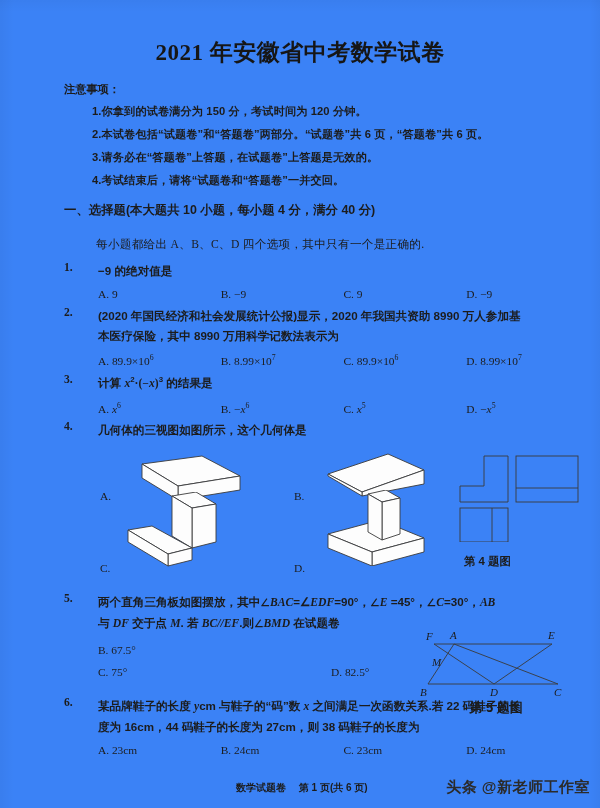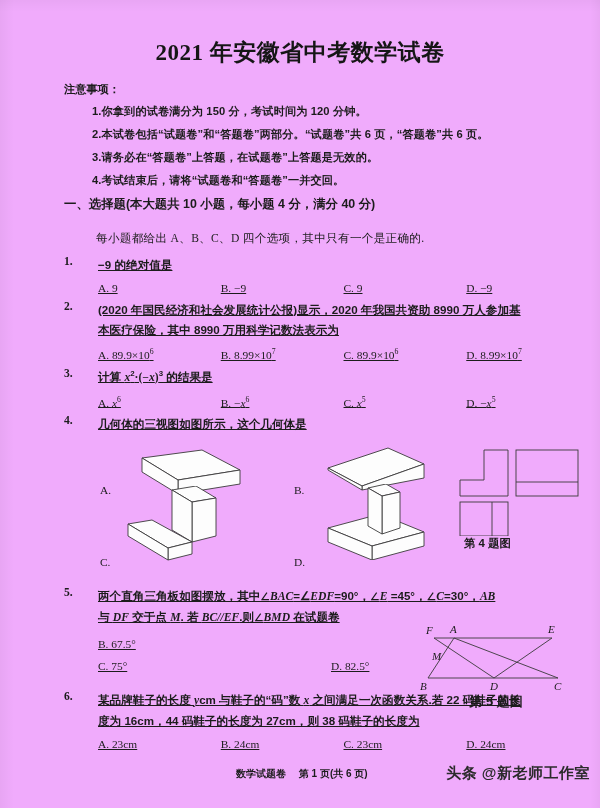--- a/index.html
+++ b/index.html
@@ -11,21 +11,21 @@
     width: 600px;
     height: 808px;
     position: relative;
     font-family: "Liberation Serif", "DejaVu Serif", serif;
     color: #1c1c1c;
     overflow: hidden;
   }
   .page {
     position: absolute;
     inset: 0;
-    background: #f0abfc;
+    background: #3b82f6;
   }
   
   .page::before {
     content: "";
     position: absolute;
     inset: 0;
     background:
       linear-gradient(to right, rgba(0,0,0,0.035) 0px, rgba(0,0,0,0) 14px),
       linear-gradient(to left, rgba(0,0,0,0.03) 0px, rgba(0,0,0,0) 10px),
       linear-gradient(to bottom, rgba(0,0,0,0.03) 0px, rgba(0,0,0,0) 12px);
@@ -59,21 +59,21 @@
     font-size: 11.2px;
     font-weight: 700;
     margin: 0 0 8px 28px;
     font-family: "Liberation Sans", sans-serif;
     letter-spacing: 0.1px;
   }
 
   .sec-head {
     font-size: 12.4px;
     font-weight: 700;
-    margin-top: 8px;
+    margin-top: 14px;
     font-family: "Liberation Sans", sans-serif;
   }
   .sec-sub {
     font-size: 11.6px;
     margin: 18px 0 9px 32px;
     font-family: "Liberation Serif", serif;
     letter-spacing: 0.3px;
   }
 
   .q {
@@ -84,21 +84,20 @@
     position: absolute;
     left: 0;
     top: 0;
     width: 22px;
     font-size: 11.6px;
     font-weight: 700;
     font-family: "Liberation Serif", serif;
   }
   .q-body {
     margin-left: 34px;
-    text-decoration: underline;
   }
   .q-text {
     font-size: 11.6px;
     line-height: 1.72;
     font-family: "Liberation Sans", sans-serif;
     font-weight: 600;
   }
   .q-text .m {
     font-family: "Liberation Serif", serif;
     font-style: italic;
@@ -164,21 +163,21 @@
     font-family: "Liberation Serif", serif;
     font-style: italic;
     font-size: 11px;
     fill: #1c1c1c;
   }
 
   .footer {
     position: absolute;
     left: 0;
     right: 0;
-    bottom: 23px;
+    bottom: 9px;
     height: 26px;
   }
   .footer-center {
     position: absolute;
     left: 236px;
     bottom: 4px;
     font-size: 10px;
     font-family: "Liberation Sans", sans-serif;
     font-weight: 600;
     white-space: nowrap;
@@ -299,21 +298,21 @@
           <svg width="128" height="92" viewBox="0 0 128 92" style="position:absolute; left:360px; top:4px;">
 
             <polyline class="ln" points="2,52 2,36 26,36 26,6 50,6 50,52 2,52"></polyline>
 
             <rect class="ln" x="58" y="6" width="62" height="46"></rect>
             <line class="ln" x1="58" y1="38" x2="120" y2="38"></line>
 
             <rect class="ln" x="2" y="58" width="48" height="34"></rect>
             <line class="ln" x1="34" y1="58" x2="34" y2="92"></line>
           </svg>
-          <div class="fig-cap" style="left:366px; top:96px;">第 4 题图</div>
+          <div class="fig-cap" style="left:366px; top:108px;">第 4 题图</div>
 
         </div>
       </div>
     </div>
 
     <div class="q q5-wrap">
       <div class="q-num">5.</div>
       <div class="q-body">
         <div class="q-text"><span>两个直角三角板如图摆放，其中∠</span><span class="m">BAC</span><span>=∠</span><span class="m">EDF</span><span>=90°，∠</span><span class="m">E</span><span> =45°，∠</span><span class="m">C</span><span>=30°，</span><span class="m">AB</span></div>
         <div class="q-text"><span>与 </span><span class="m">DF</span><span> 交于点 </span><span class="m">M</span><span>. 若 </span><span class="m">BC//EF</span><span>.则∠</span><span class="m">BMD</span><span> 在试题卷</span></div>

